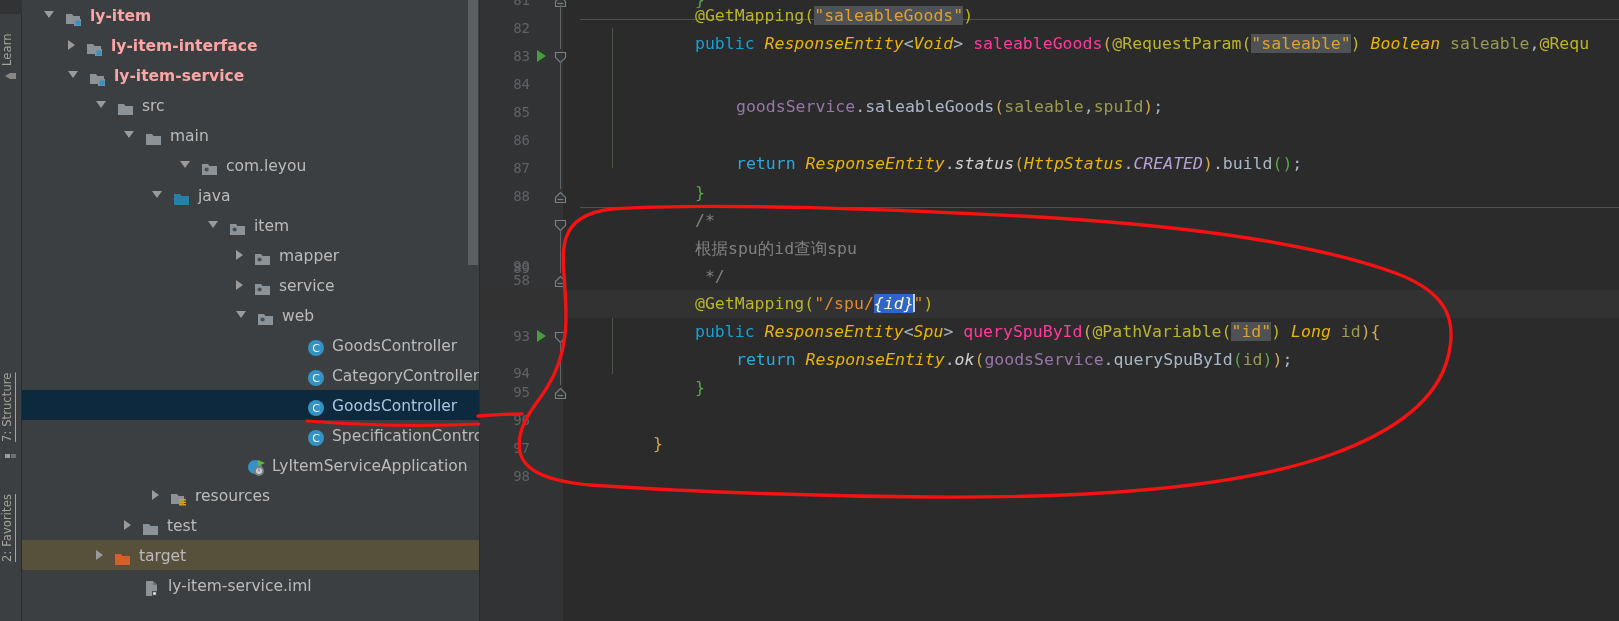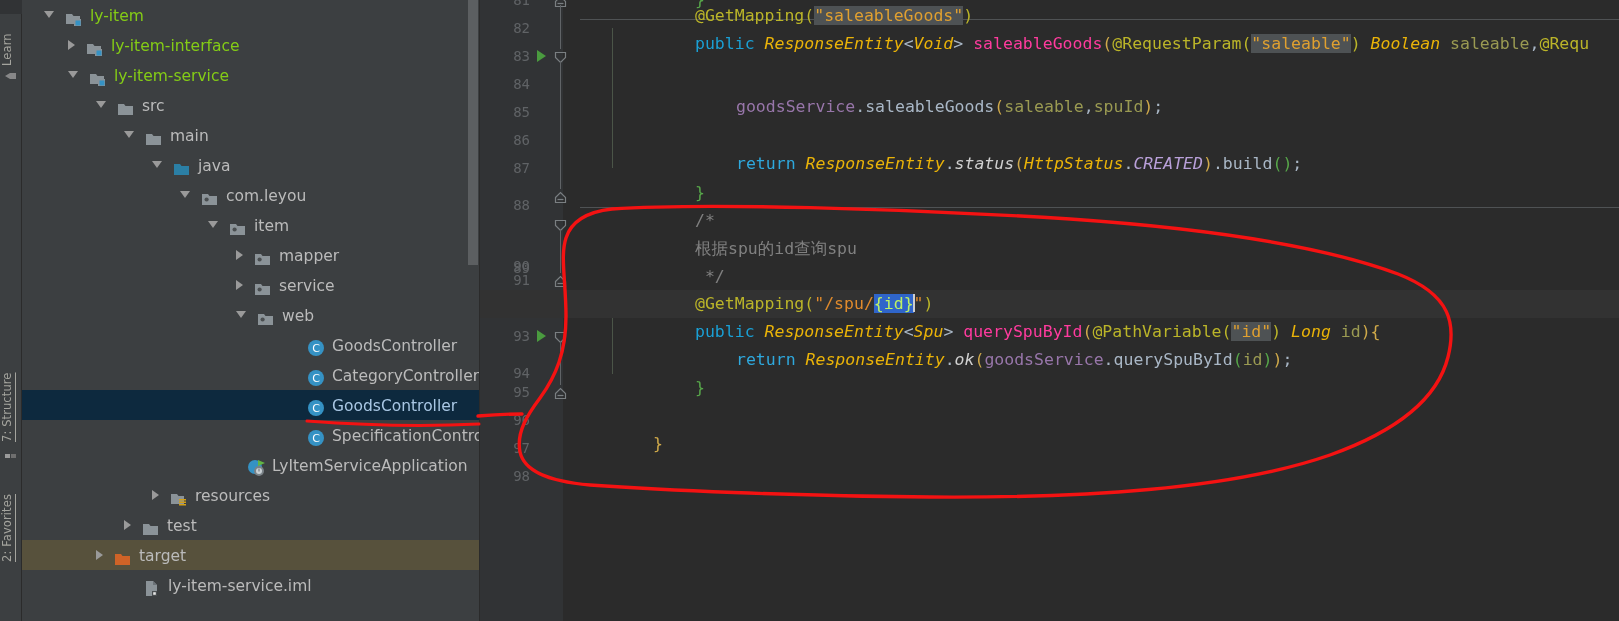--- a/index.html
+++ b/index.html
@@ -50,21 +50,21 @@
   .arrow-right {
     border-left: 7px solid #9a9a9a;
     border-top: 5.5px solid transparent; border-bottom: 5.5px solid transparent;
   }
   .arrow-down {
     border-top: 7px solid #9a9a9a;
     border-left: 5.5px solid transparent; border-right: 5.5px solid transparent;
   }
   .ico { display: inline-block; width: 18px; height: 15px; vertical-align: middle; position: relative; top: -1px; }
   .lbl { display: inline-block; vertical-align: middle; padding-left: 7px; }
-  .lbl.bold { font-weight: normal; color: #84cc16; }
+  .lbl.bold { font-weight: bold; color: #fca5a5; }
   .lbl.selblue { color: #a9c7e4; }
 
   
   .proj-scroll {
     position: absolute; left: 446px; top: 0; width: 10px; height: 265px;
     background: #5c5f61; border-radius: 0;
   }
   .panel-divider {
     position: absolute; left: 479px; top: 0; width: 1px; height: 621px; background: #2b2b2b;
   }
@@ -122,21 +122,21 @@
   .t-punc   { color: #a9b7c6; }
   .t-paren1 { color: #cfa94a; }
   .t-paren2 { color: #57a64a; }
   .t-ret    { color: #2ea8dd; }
   .t-static { color: #d0d0d0; font-style: italic; }
   .t-const  { color: #b9a0d9; font-style: italic; text-align: center; }
   .t-cmt    { color: #808080; }
   .t-brace-g{ color: #57a64a; }
   .t-brace-y{ color: #cfa94a; }
   .t-local  { color: #a9b7c6; }
-  .t-sel    { background: #2f65ca; color: #bef264; }
+  .t-sel    { background: #2f65ca; color: #fef9c3; font-style: italic; }
   .caret {
     display: inline-block; width: 2px; height: 18px; background: #cfcfcf;
     vertical-align: -3px; margin: 0 -1px;
   }
 
   
   .annot { position: absolute; left: 0; top: 0; pointer-events: none; }
 </style>
 </head>
 <body>
@@ -177,27 +177,27 @@
               <path d="M1 2 h6 l1.5 2 H15 v8 H1 Z" fill="#8b9398"></path>
               <rect x="9" y="7" width="7" height="7" fill="#8b9398"></rect>
               <rect x="10.5" y="8.5" width="5" height="5" fill="#3592c4"></rect>
             </svg></span><span class="lbl bold">ly-item-service</span></div>
         <div class="tree-row"><span class="tw arrow-down" style="margin-left:74px"></span><span style="display:inline-block;width:11px"></span><span class="ico"><svg width="18" height="15" viewBox="0 0 18 15">
               <path d="M1 2 h6 l1.5 2 H16 v9 H1 Z" fill="#8b9398"></path>
             </svg></span><span class="lbl">src</span></div>
         <div class="tree-row"><span class="tw arrow-down" style="margin-left:102px"></span><span style="display:inline-block;width:11px"></span><span class="ico"><svg width="18" height="15" viewBox="0 0 18 15">
               <path d="M1 2 h6 l1.5 2 H16 v9 H1 Z" fill="#8b9398"></path>
             </svg></span><span class="lbl">main</span></div>
+        <div class="tree-row"><span class="tw arrow-down" style="margin-left:158px"></span><span style="display:inline-block;width:11px"></span><span class="ico"><svg width="18" height="15" viewBox="0 0 18 15">
+              <path d="M1 2 h6 l1.5 2 H16 v9 H1 Z" fill="#8b9398"></path>
+              <circle cx="5.6" cy="7.5" r="2.1" fill="#4a4e50"></circle>
+            </svg></span><span class="lbl">com.leyou</span></div>
         <div class="tree-row"><span class="tw arrow-down" style="margin-left:130px"></span><span style="display:inline-block;width:11px"></span><span class="ico"><svg width="18" height="15" viewBox="0 0 18 15">
               <path d="M1 2 h6 l1.5 2 H16 v9 H1 Z" fill="#2b7fa5"></path>
             </svg></span><span class="lbl">java</span></div>
-        <div class="tree-row"><span class="tw arrow-down" style="margin-left:158px"></span><span style="display:inline-block;width:11px"></span><span class="ico"><svg width="18" height="15" viewBox="0 0 18 15">
-              <path d="M1 2 h6 l1.5 2 H16 v9 H1 Z" fill="#8b9398"></path>
-              <circle cx="5.6" cy="7.5" r="2.1" fill="#4a4e50"></circle>
-            </svg></span><span class="lbl">com.leyou</span></div>
         <div class="tree-row"><span class="tw arrow-down" style="margin-left:186px"></span><span style="display:inline-block;width:11px"></span><span class="ico"><svg width="18" height="15" viewBox="0 0 18 15">
               <path d="M1 2 h6 l1.5 2 H16 v9 H1 Z" fill="#8b9398"></path>
               <circle cx="5.6" cy="7.5" r="2.1" fill="#4a4e50"></circle>
             </svg></span><span class="lbl">item</span></div>
         <div class="tree-row"><span class="tw arrow-right" style="margin-left:214px"></span><span style="display:inline-block;width:11px"></span><span class="ico"><svg width="18" height="15" viewBox="0 0 18 15">
               <path d="M1 2 h6 l1.5 2 H16 v9 H1 Z" fill="#8b9398"></path>
               <circle cx="5.6" cy="7.5" r="2.1" fill="#4a4e50"></circle>
             </svg></span><span class="lbl">mapper</span></div>
         <div class="tree-row"><span class="tw arrow-right" style="margin-left:214px"></span><span style="display:inline-block;width:11px"></span><span class="ico"><svg width="18" height="15" viewBox="0 0 18 15">
               <path d="M1 2 h6 l1.5 2 H16 v9 H1 Z" fill="#8b9398"></path>
@@ -259,24 +259,24 @@
 
       <div class="curline-gut" style="top:290px"></div>
       <div id="gutter-nums">
           <div class="ln" style="top: -14px;">81</div>
           <div class="ln" style="top: 14px;">82</div>
           <div class="ln" style="top: 42px;">83</div>
           <div class="ln" style="top: 70px;">84</div>
           <div class="ln" style="top: 98px;">85</div>
           <div class="ln" style="top: 126px;">86</div>
           <div class="ln" style="top: 154px;">87</div>
-          <div class="ln" style="top: 182px; margin-top: 9px;">88</div>
+          <div class="ln" style="top: 182px;">88</div>
           <div class="ln" style="top: 210px; margin-top: 44px;">89</div>
           <div class="ln" style="top: 252px;">90</div>
-          <div class="ln" style="top: 266px;">91</div>
+          <div class="ln" style="top: 266px;">58</div>
           <div class="ln cur" style="top: 294px;">92</div>
           <div class="ln" style="top: 322px;">93</div>
           <div class="ln" style="top: 359px;">94</div>
           <div class="ln" style="top: 378px;">95</div>
           <div class="ln" style="top: 406px;">96</div>
           <div class="ln" style="top: 434px;">97</div>
           <div class="ln" style="top: 462px;">98</div>
         </div>
       <div id="gutter-runs">
           <div class="runarrow" style="top: 50px;"></div>

